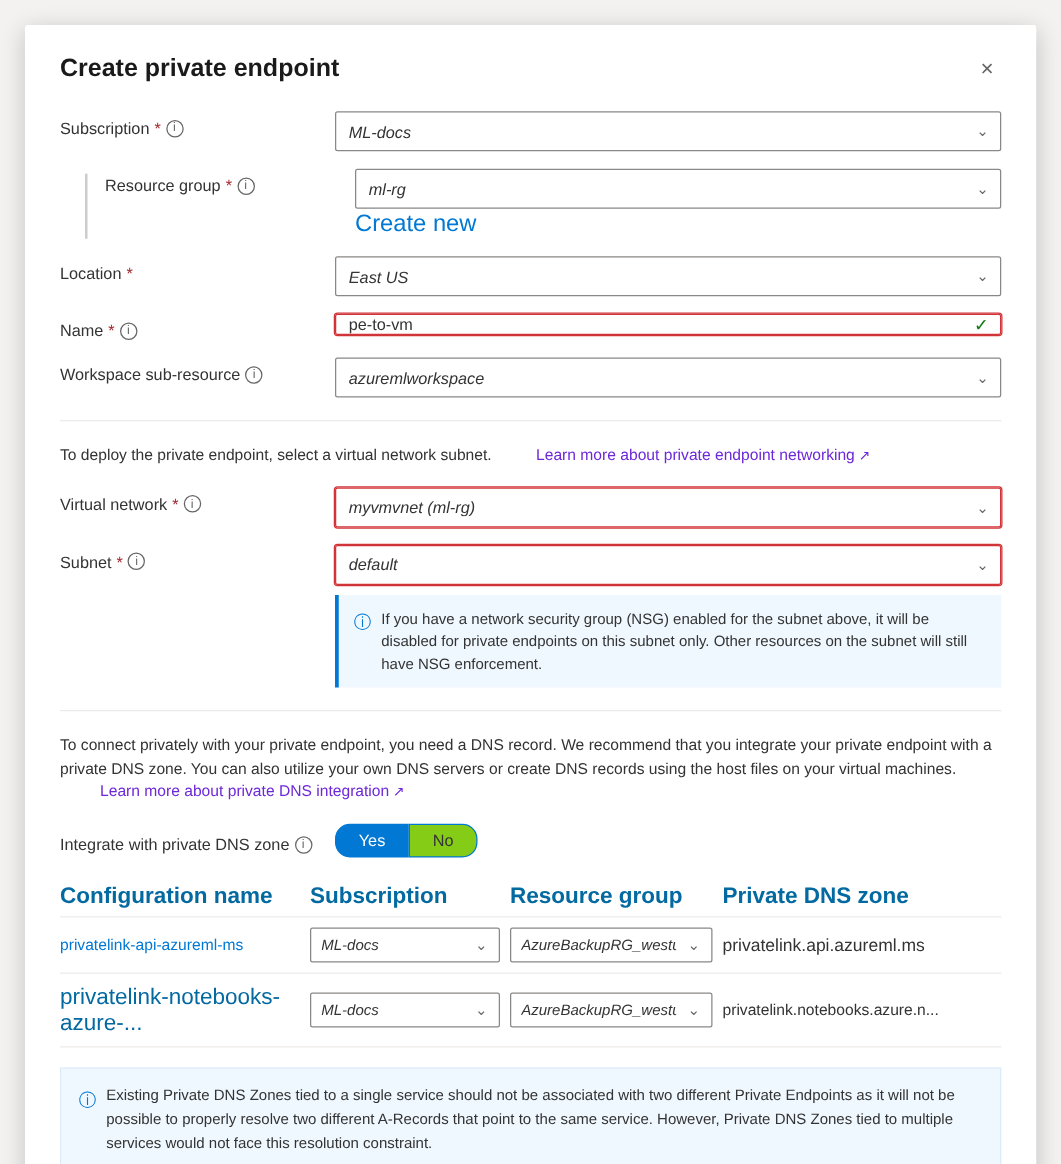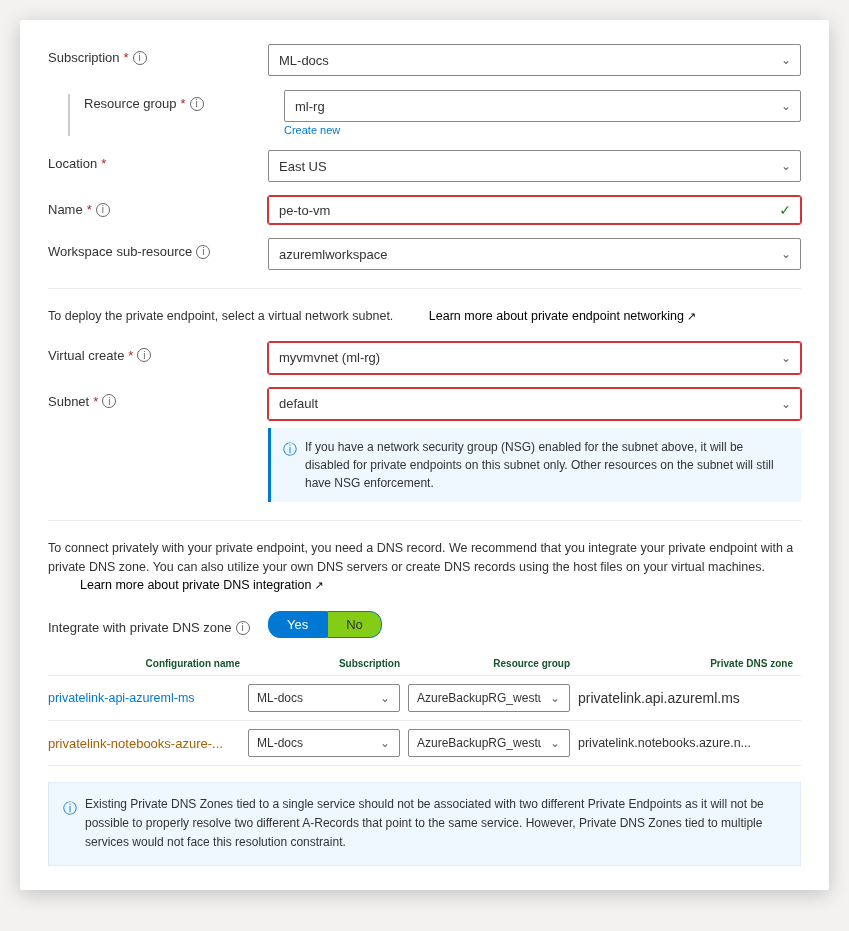--- a/index.html
+++ b/index.html
@@ -83,20 +83,21 @@
       width: 100%;
       border: 1px solid #8a8886;
       border-radius: 2px;
       padding: 6px 32px 6px 10px;
       font-size: 13px;
       background: #fff;
       color: #333;
       appearance: none;
       cursor: pointer;
       height: 32px;
+      font-style: italic;
     }
     .select-arrow {
       position: absolute;
       right: 10px;
       top: 50%;
       transform: translateY(-50%);
       pointer-events: none;
       color: #666;
       font-size: 12px;
     }
@@ -109,53 +110,53 @@
       width: 100%;
     }
     .name-input {
       width: 100%;
       border: 1.5px solid #d13438;
       outline: 1px solid #d13438;
       border-radius: 2px;
       padding: 6px 32px 6px 10px;
       font-size: 13px;
       color: #333;
-      height: 28px;
+      height: 17px;
     }
     .checkmark {
       position: absolute;
       right: 10px;
       top: 50%;
       transform: translateY(-50%);
       color: #107c10;
       font-size: 14px;
     }
     .create-link {
       color: #0078d4;
       text-decoration: none;
-      font-size: 11px;
+      font-size: 19px;
       display: block;
       margin-top: 2px;
     }
 
     .section-title {
       font-size: 15px;
       font-weight: 600;
       color: #1a1a1a;
       margin-bottom: 8px;
       margin-top: 8px;
     }
     .section-desc {
       font-size: 12.5px;
       color: #333;
       margin-bottom: 16px;
       line-height: 1.5;
     }
     .link {
-      color: #000000;
+      color: #6d28d9;
       text-decoration: none;
       padding-left: 32px;
     }
     .ext-link::after {
       content: ' ↗';
       font-size: 11px;
     }
 
     .info-box {
       display: flex;
@@ -202,26 +203,26 @@
     }
     .toggle-btn:first-child { border-radius: 12px 0 0 12px; text-align: right; }
     .toggle-btn:last-child { border-radius: 0 12px 12px 0; }
 
     .dns-table {
       width: 100%;
       border-collapse: collapse;
       margin-top: 12px;
     }
     .dns-table th {
-      text-align: right;
+      text-align: left;
       font-weight: 600;
-      font-size: 10px;
+      font-size: 18px;
       padding: 6px 8px 6px 0;
       border-bottom: 1px solid #edebe9;
-      color: #14532d;
+      color: #0369a1;
     }
     .dns-table td {
       padding: 8px 8px 8px 0;
       border-bottom: 1px solid #edebe9;
       font-size: 12.5px;
       vertical-align: middle;
     }
     .dns-table td .select-wrapper { min-width: 130px; }
     .dns-table td .select-box { height: 28px; font-size: 12px; padding: 3px 28px 3px 8px; }
 
@@ -246,20 +247,24 @@
     .col-config { width: 200px; }
     .col-sub { width: 160px; }
     .col-rg { width: 170px; }
     .col-dns { width: auto; margin-top: 32px; }
   </style>
 </head>
 <body>
 
 <div class="dialog">
 
+  <div class="dialog-header">
+    <span class="dialog-title">Create private endpoint</span>
+    <button class="close-btn">×</button>
+  </div>
 
   <div class="form-row">
     <div class="form-label">
       <span>Subscription</span>
       <span class="required">*</span>
       <span class="info-icon">i</span>
     </div>
     <div class="form-control">
       <div class="select-wrapper">
         <select class="select-box">
@@ -334,21 +339,21 @@
 
   <hr class="divider">
 
   <div class="section-desc">
     <span>To deploy the private endpoint, select a virtual network subnet.</span>
     <a href="#" class="link ext-link">Learn more about private endpoint networking</a>
   </div>
 
   <div class="form-row">
     <div class="form-label">
-      <span>Virtual create</span>
+      <span>Virtual network</span>
       <span class="required">*</span>
       <span class="info-icon">i</span>
     </div>
     <div class="form-control">
       <div class="select-wrapper">
         <select class="select-box highlighted">
           <option>myvmvnet (ml-rg)</option>
         </select>
         <span class="select-arrow">⌄</span>
       </div>
@@ -410,21 +415,21 @@
           <td style="color: rgb(0, 120, 212); font-size: 12.5px;">privatelink-api-azureml-ms</td>
           <td>
             <div class="select-wrapper"><select class="select-box"><option>ML-docs</option></select><span class="select-arrow">⌄</span></div>
           </td>
           <td>
             <div class="select-wrapper"><select class="select-box"><option>AzureBackupRG_westus_1</option></select><span class="select-arrow">⌄</span></div>
           </td>
           <td style="font-size: 14px;">privatelink.api.azureml.ms</td>
         </tr>
         <tr>
-          <td style="color: #a16207; font-size: 13px;">privatelink-notebooks-azure-...</td>
+          <td style="color: #0369a1; font-size: 18px;">privatelink-notebooks-azure-...</td>
           <td>
             <div class="select-wrapper"><select class="select-box"><option>ML-docs</option></select><span class="select-arrow">⌄</span></div>
           </td>
           <td>
             <div class="select-wrapper"><select class="select-box"><option>AzureBackupRG_westus_1</option></select><span class="select-arrow">⌄</span></div>
           </td>
           <td style="font-size: 12.5px;">privatelink.notebooks.azure.n...</td>
         </tr>
       </tbody>
   </table>

